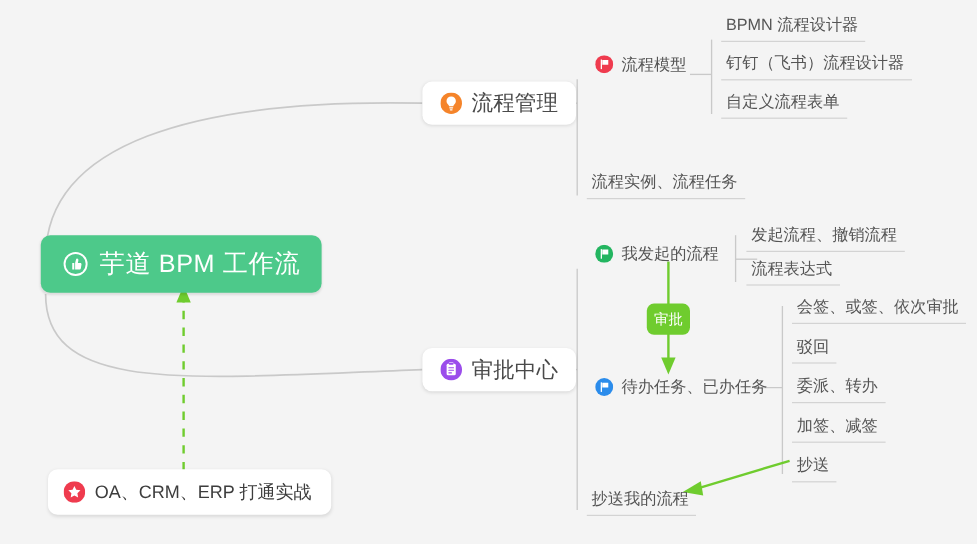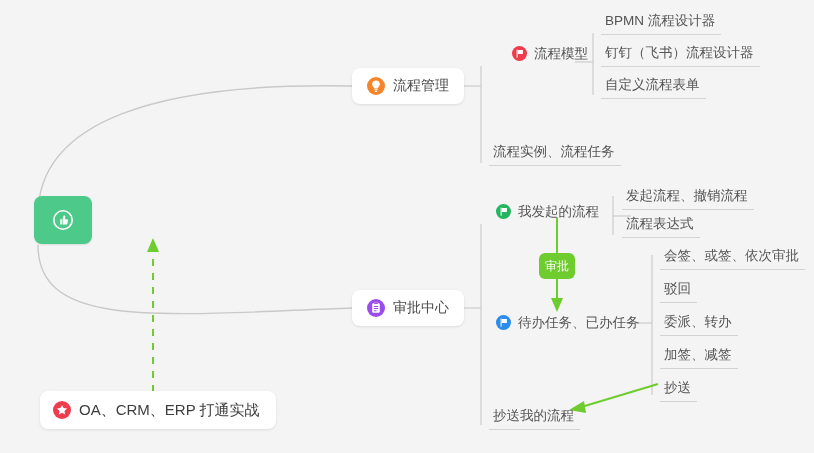--- a/index.html
+++ b/index.html
@@ -29,21 +29,21 @@
   
   .card-node{
     position:absolute;
     display:flex;align-items:center;gap:8px;
     background:#ffffff;
     border-radius:8px;
     padding:0 15px;
     height:36px;
     box-shadow:0 1px 3px rgba(0,0,0,.10);
   }
-  .card-label{color:#4a4a4a;font-size:14px;white-space:nowrap;}
+  .card-label{color:#4a4a4a;font-size:18px;white-space:nowrap;}
 
   .card-node.bottom-left{height:38px;padding:0 16px;}
   .card-node.bottom-left .card-label{font-size:15px;color:#3d3d3d;}
 
   
   .leaf{
     position:absolute;
     display:flex;align-items:center;gap:7px;
     border-bottom:1px solid #d3d3d3;
     padding:0 6px 3px 4px;
@@ -111,37 +111,38 @@
     <span class="ic">
       <svg width="22" height="22" viewBox="0 0 22 22">
         <circle cx="11" cy="11" r="10" fill="#ffffff"></circle>
         <circle cx="11" cy="11" r="8.4" fill="#4dc98a"></circle>
         <path d="M8.2 10.2 L9.9 10.2 L9.9 15.6 L8.2 15.6 Z" fill="#ffffff"></path>
         <path d="M10.6 10.2 L10.6 15.6 L14.2 15.6 C14.9 15.6 15.3 15.1 15.4 14.5 L15.9 11.4
                  C16.0 10.7 15.5 10.2 14.9 10.2 L12.9 10.2 L13.3 8.0
                  C13.4 7.2 12.9 6.5 12.2 6.5 C11.8 6.5 11.5 6.7 11.4 7.0 Z" fill="#ffffff"></path>
       </svg>
     </span>
+    <span class="root-label">芋道 BPM 工作流</span>
   </div>
 
   <div class="card-node" style="left:352px; top:68px;">
     <span class="ic">
       <svg width="18" height="18" viewBox="0 0 18 18">
         <circle cx="9" cy="9" r="9" fill="#f5842a"></circle>
         <path d="M9 3.4 C6.7 3.4 5.1 5.1 5.1 7.1 C5.1 8.5 5.9 9.4 6.6 10.2
                  C7.0 10.6 7.2 11.0 7.2 11.5 L10.8 11.5 C10.8 11.0 11.0 10.6 11.4 10.2
                  C12.1 9.4 12.9 8.5 12.9 7.1 C12.9 5.1 11.3 3.4 9 3.4 Z" fill="#ffffff"></path>
         <rect x="7.3" y="12.3" width="3.4" height="1.1" rx="0.55" fill="#ffffff"></rect>
         <rect x="7.8" y="14.0" width="2.4" height="1.0" rx="0.5" fill="#ffffff"></rect>
       </svg>
     </span>
     <span class="card-label">流程管理</span>
   </div>
 
-  <div class="leaf no-rule" style="left:508px; top:43px;text-align:center;">
+  <div class="leaf no-rule" style="left:492px; top:43px;text-align:center;">
     <span class="ic">
       <svg width="15" height="15" viewBox="0 0 15 15">
         <circle cx="7.5" cy="7.5" r="7.5" fill="#ef3b4e"></circle>
         <rect x="4.6" y="3.6" width="1.05" height="8.0" fill="#ffffff"></rect>
         <path d="M5.9 4.0 L10.9 4.0 L10.9 8.0 L5.9 8.0 Z" fill="#ffffff"></path>
       </svg>
     </span>
     <span class="leaf-label">流程模型</span>
   </div>
 

